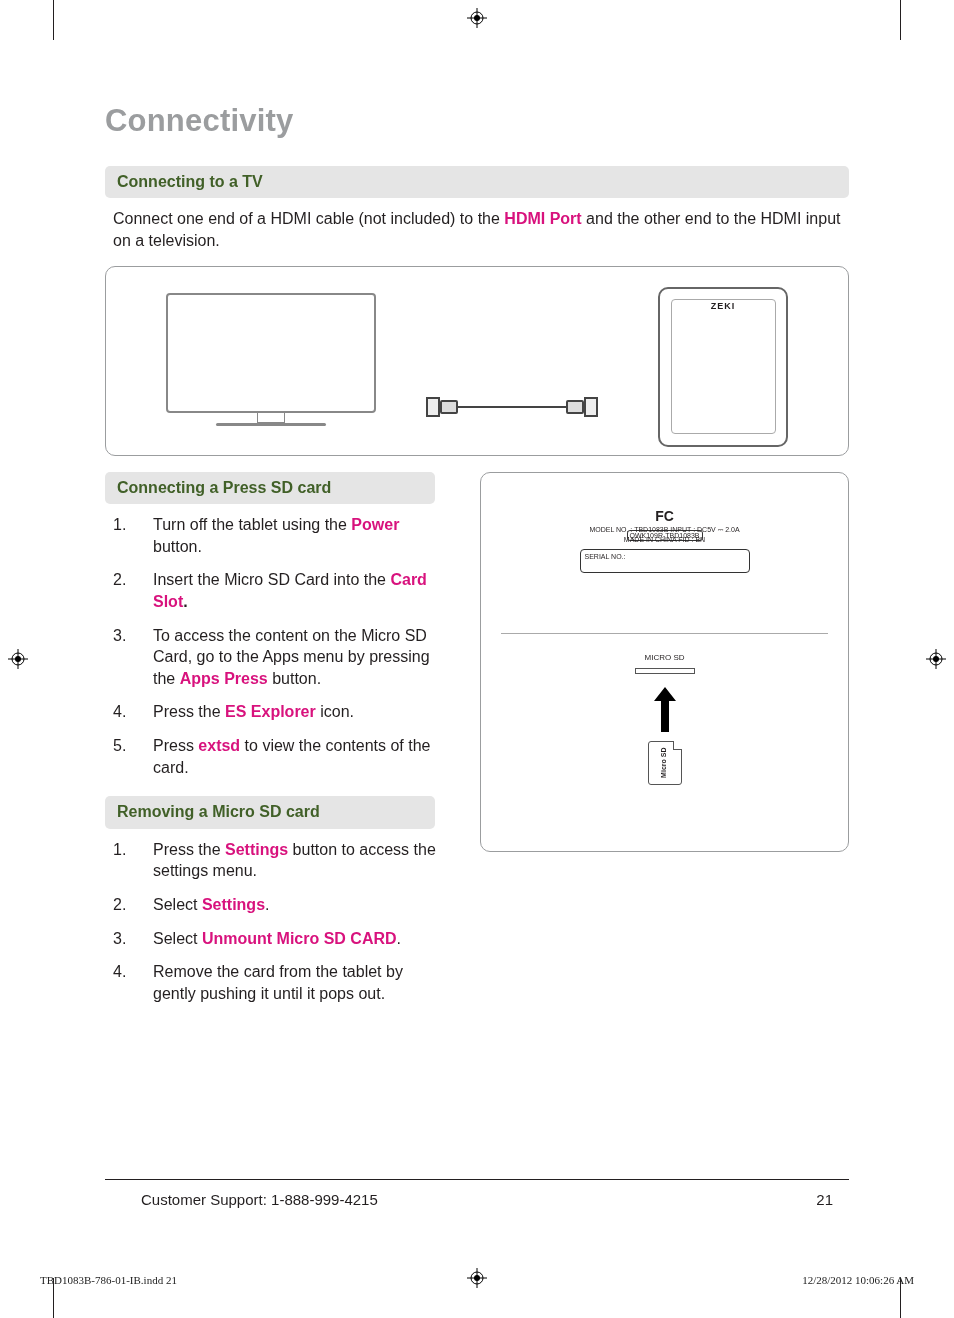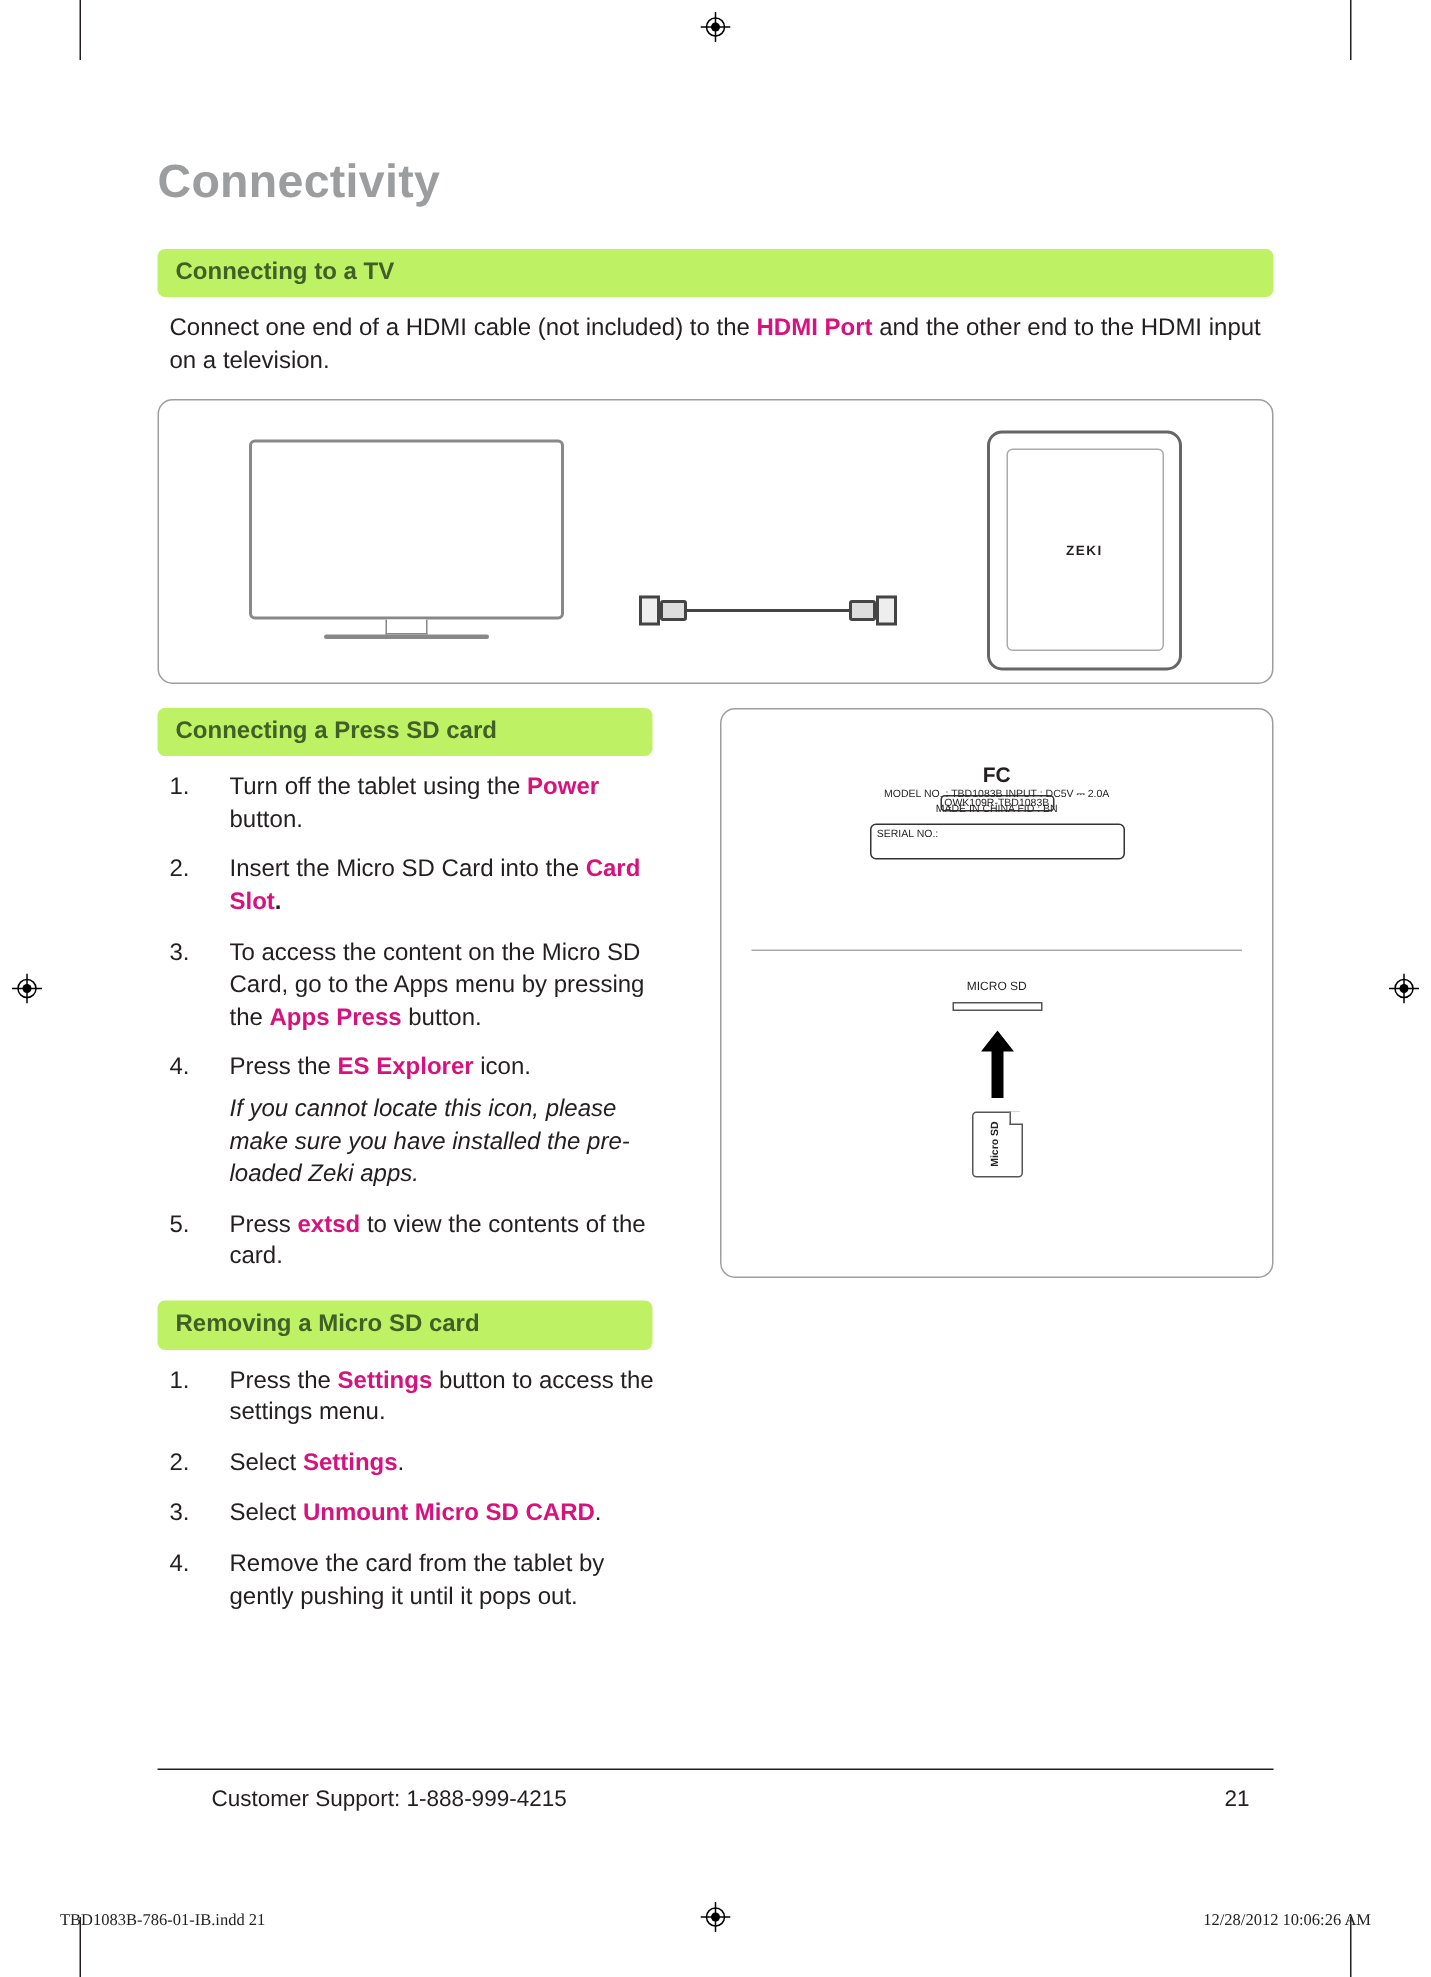--- a/index.html
+++ b/index.html
@@ -36,21 +36,21 @@
     top:100px; left:105px; right:105px; bottom:90px;
   }
   .title {
     color:#9b9d9f;
     font-weight:700;
     font-size:31px;
     margin-bottom:24px;
     letter-spacing:0.2px;
   }
   .bar {
-    background:#bef264;
+    background:#e5e5e5;
     border-radius:5px;
     color:#416028;
     font-weight:700;
     font-size:16px;
     padding:5px 12px 6px;
     margin-bottom:10px;
   }
   .bar.full { width: 100%; }
   .bar.narrow { width: 330px; }
 
@@ -76,21 +76,21 @@
   .tv-base{width:110px;height:3px;background:#888;border-radius:2px;margin:0 auto;}
   .hdmi-cable{position:absolute;left:320px;top:130px;display:flex;align-items:center;}
   .plug{width:18px;height:14px;border:2px solid #444;background:#ddd;border-radius:2px;}
   .plug-body{width:14px;height:20px;border:2px solid #444;background:#eee;}
   .cable-line{width:108px;height:2px;background:#444;}
   .tablet-lg{
     position:absolute;right:60px;top:20px;
     width:130px;height:160px;border:2px solid #666;border-radius:10px;
     display:flex;align-items:center;justify-content:center;
   }
-  .tablet-lg-screen{width:105px;height:135px;border:1px solid #aaa;border-radius:4px;display:flex;align-items:center;justify-content:center;}
+  .tablet-lg-screen{width:105px;height:135px;border:1px solid #aaa;border-radius:4px;display:flex;align-items:flex-start;justify-content:center;}
   .zeki{font-size:9px;font-weight:700;letter-spacing:1px;}
 
   .two-col { display:flex; gap:30px; align-items:flex-start; }
   .col-left { width: 345px; flex:0 0 auto; }
   .col-right {
     flex:1;
     border:1px solid #9b9d9f;
     border-radius:10px;
     height:380px;
     position:relative;
@@ -222,21 +222,20 @@
             <span class="txt"><span>Insert the Micro SD Card into the </span><span class="bold-pink">Card Slot</span><span class="bold-blk">.</span></span>
           </li>
           <li>
             <span class="num">3.</span>
             <span class="txt"><span>To access the content on the Micro SD Card, go to the Apps menu by pressing the </span><span class="bold-pink">Apps Press</span><span> button.</span></span>
           </li>
           <li>
             <span class="num">4.</span>
             <span class="txt">
               <span>Press the </span><span class="bold-pink">ES Explorer</span><span> icon.</span>
-              <div class="italic note">If you cannot locate this icon, please make sure you have installed the pre-loaded Zeki apps.</div>
             </span>
           </li>
           <li>
             <span class="num">5.</span>
             <span class="txt"><span>Press </span><span class="bold-pink">extsd</span><span> to view the contents of the card.</span></span>
           </li>
         </ol>
 
         <div class="bar narrow">Removing a Micro SD card</div>
 

